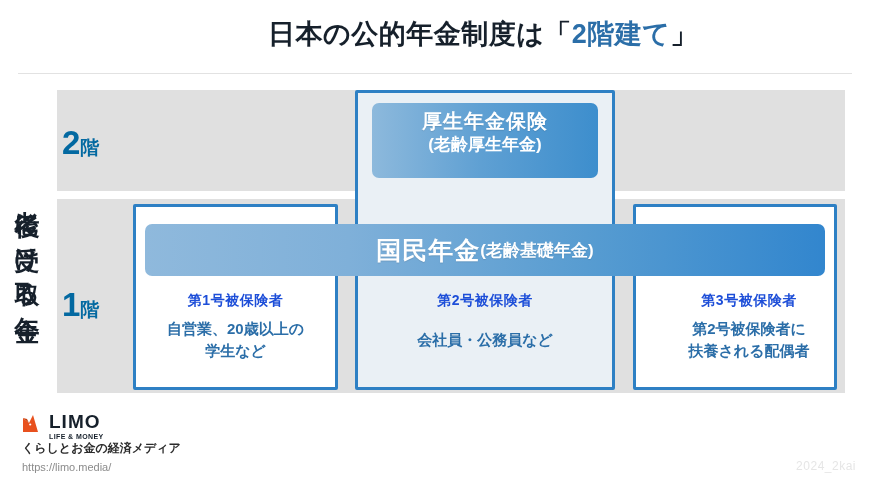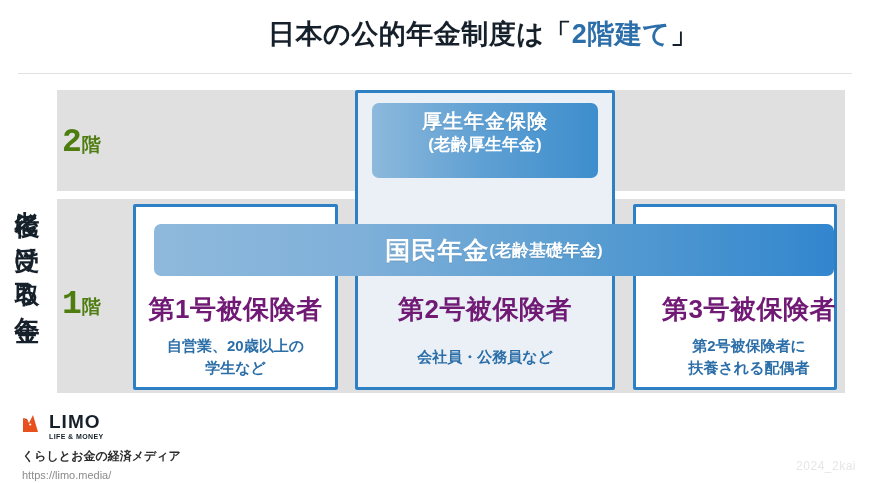--- a/index.html
+++ b/index.html
@@ -58,24 +58,23 @@
     background: #e0e0e0;
   }
   #band-floor2 { top: 90px;  height: 101px; }
   #band-floor1 { top: 199px; height: 194px; }
 
   
   .floor-label {
     position: absolute;
     left: 62px;
     width: 72px;
-    color: #4d7c0f;
+    color: #0369a1;
     font-weight: bold;
     white-space: nowrap;
-    font-family: Liberation Mono, monospace;
   }
   .floor-label .num {
     font-size: 33px;
     letter-spacing: -1px;
   }
   .floor-label .kai {
     font-size: 19px;
     margin-left: 1px;
   }
   #floor-label-2 { top: 124px; }
@@ -137,21 +136,21 @@
   #kousei-box .line2 {
     font-size: 17px;
     font-weight: bold;
     line-height: 1.2;
     margin-top: 1px;
   }
 
   
   #kokumin-bar {
     position: absolute;
-    left: 154px;
+    left: 145px;
     top: 224px;
     width: 680px;
     height: 52px;
     border-radius: 7px;
     background: linear-gradient(to right, #8fb9dc 0%, #7fb0d9 30%, #579cd1 65%, #3286ce 100%);
     color: #ffffff;
     display: flex;
     align-items: center;
     justify-content: center;
     white-space: nowrap;
@@ -171,23 +170,23 @@
   .col-text {
     position: absolute;
     text-align: center;
     width: 205px;
   }
   #col-text-1 { left: 133px; top: 292px; }
   #col-text-2 { left: 382px; top: 292px; width: 206px; text-align: center; }
   #col-text-3 { left: 633px; top: 292px; width: 232px; }
 
   .col-title {
-    font-size: 26px;
-    font-weight: bold;
-    color: #701a75;
+    font-size: 14px;
+    font-weight: bold;
+    color: #1d4ed8;
     white-space: nowrap;
     letter-spacing: 0.5px;
   }
   .col-sub {
     margin-top: 8px;
     font-size: 15px;
     font-weight: bold;
     color: #2b6ea8;
     line-height: 1.45;
   }
@@ -218,21 +217,20 @@
     line-height: 1;
   }
   #logo-text .brand-sub {
     font-size: 7px;
     font-weight: bold;
     letter-spacing: 0.4px;
     color: #16202b;
     margin-top: 2px;
   }
   #footer-tagline {
-    margin-top: 8px;
     font-size: 12px;
     font-weight: bold;
     color: #2b2b2b;
   }
   #footer-url {
     margin-top: 4px;
     font-size: 11px;
     color: #8b8b8b;
   }
   #watermark {

